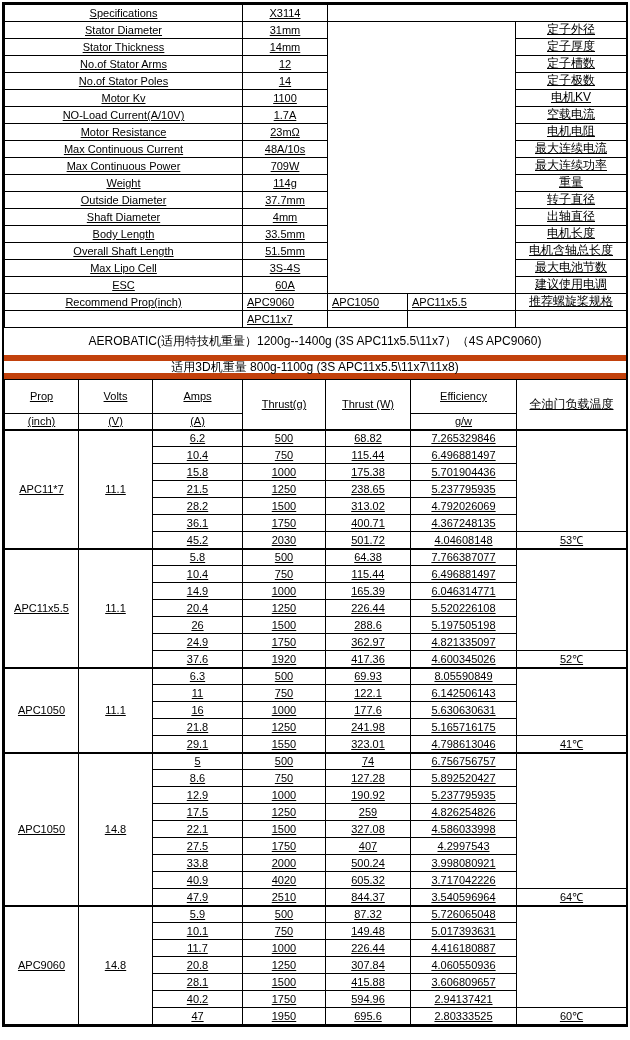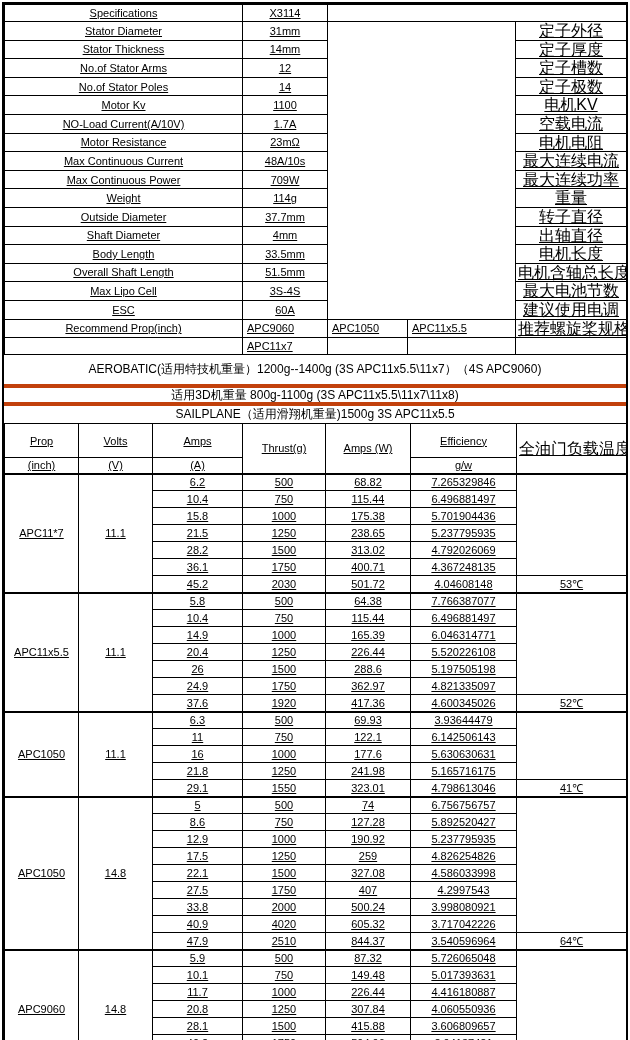--- a/index.html
+++ b/index.html
@@ -5,24 +5,24 @@
   html,body{margin:0;padding:0;background:#ffffff;}
   body{width:630px;height:1040px;font-family:"Liberation Sans",sans-serif;color:#000;}
   .sheet{box-sizing:border-box;width:626px;margin:2px;border:2px solid #000;background:#fff;}
   table{border-collapse:collapse;table-layout:fixed;width:622px;text-decoration:underline;}
   td{border:1px solid #000;padding:0 2px;text-align:center;vertical-align:middle;
      font-size:11px;line-height:1.1;white-space:nowrap;overflow:hidden;}
   tr.h17{height:17px;}
   tr.h34{height:34px;}
   tr.h16{height:16px;}
   td.left{text-align:left;padding-left:4px;}
-  td.cn{font-size:16px;}
+  td.cn{font-size:12px;}
   tbody.block{border-top:2px solid #000;}
   .banner{box-sizing:border-box;display:flex;align-items:center;justify-content:center;
-          font-size:12px;border-bottom:4px solid #c2410c;white-space:nowrap;}
+          font-size:12px;border-bottom:6px solid #c2410c;white-space:nowrap;}
   .banner.b1{height:33px;}
   .banner.b2{height:18px;}
   .banner.b3{height:17px;border-bottom:none;}
 </style>
 </head>
 <body>
 
 <div class="sheet">
 
   <table id="spec-table">
@@ -132,39 +132,38 @@
           <td class="left">APC11x7</td>
           <td></td>
           <td></td>
           <td class="cn"></td>
         </tr>
       </tbody>
   </table>
 
   <div class="banner b1">AEROBATIC(适用特技机重量）1200g--1400g  (3S APC11x5.5\11x7）（4S APC9060)</div>
   <div class="banner b2">适用3D机重量 800g-1100g  (3S APC11x5.5\11x7\11x8)</div>
-  <div class="banner b3">SAILPLANE（适用滑翔机重量)1500g 3S APC11x5.5</div>
 
   <table id="perf-table">
     <colgroup>
       <col style="width:74px">
         <col style="width:74px">
         <col style="width:90px">
       <col style="width:83px">
         <col style="width:85px">
         <col style="width:106px">
       <col style="width:110px">
     </colgroup>
     <thead>
         <tr class="h34">
           <td>Prop</td>
           <td>Volts</td>
           <td>Amps</td>
           <td rowspan="2">Thrust(g)</td>
-          <td rowspan="2">Amps (W)</td>
+          <td rowspan="2">Thrust (W)</td>
           <td>Efficiency</td>
           <td rowspan="2" class="cn">全油门负载温度</td>
         </tr>
         <tr class="h16">
           <td>(inch)</td>
           <td>(V)</td>
           <td>(A)</td>
           <td>g/w</td>
         </tr>
       </thead>
@@ -264,21 +263,21 @@
           <td>52℃</td>
         </tr>
       </tbody>
       <tbody class="block">
         <tr class="h17">
           <td rowspan="5">APC1050</td>
           <td rowspan="5">11.1</td>
           <td>6.3</td>
           <td>500</td>
           <td>69.93</td>
-          <td>3.93644479</td>
+          <td>8.05590849</td>
           <td rowspan="4"></td>
         </tr>
         <tr class="h17">
           <td>11</td>
           <td>750</td>
           <td>122.1</td>
           <td>6.142506143</td>
         </tr>
         <tr class="h17">
           <td>16</td>

